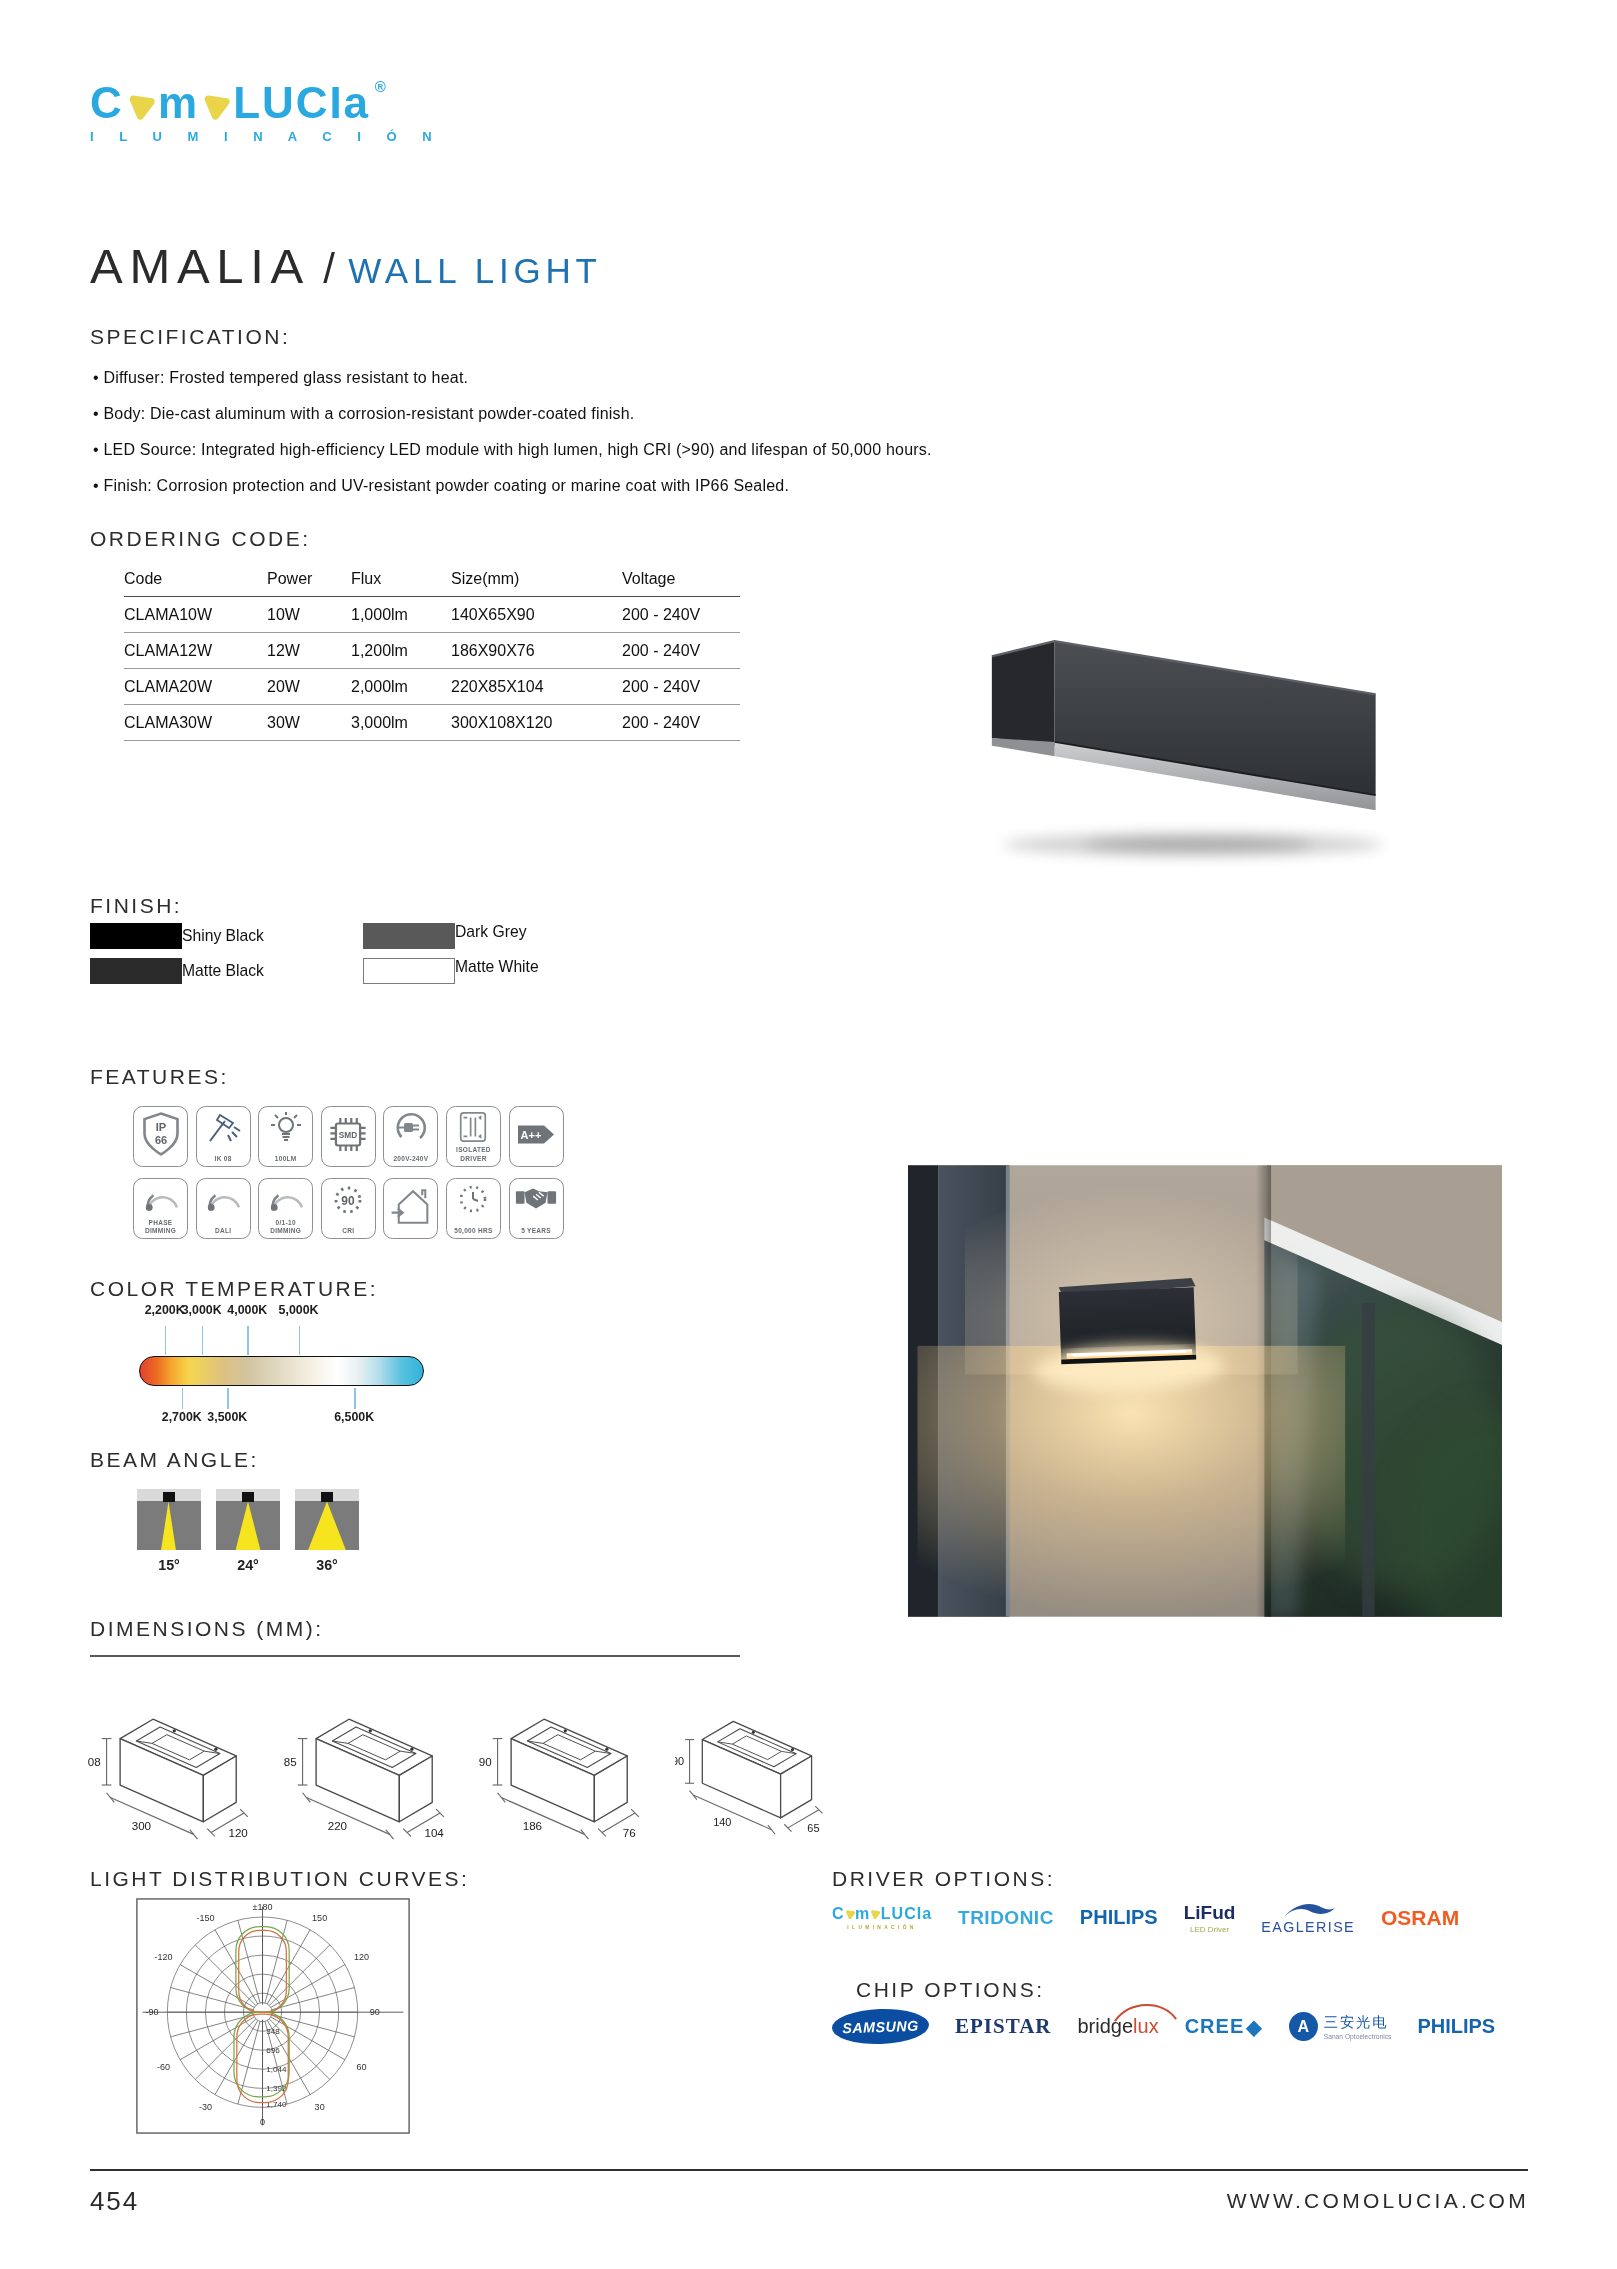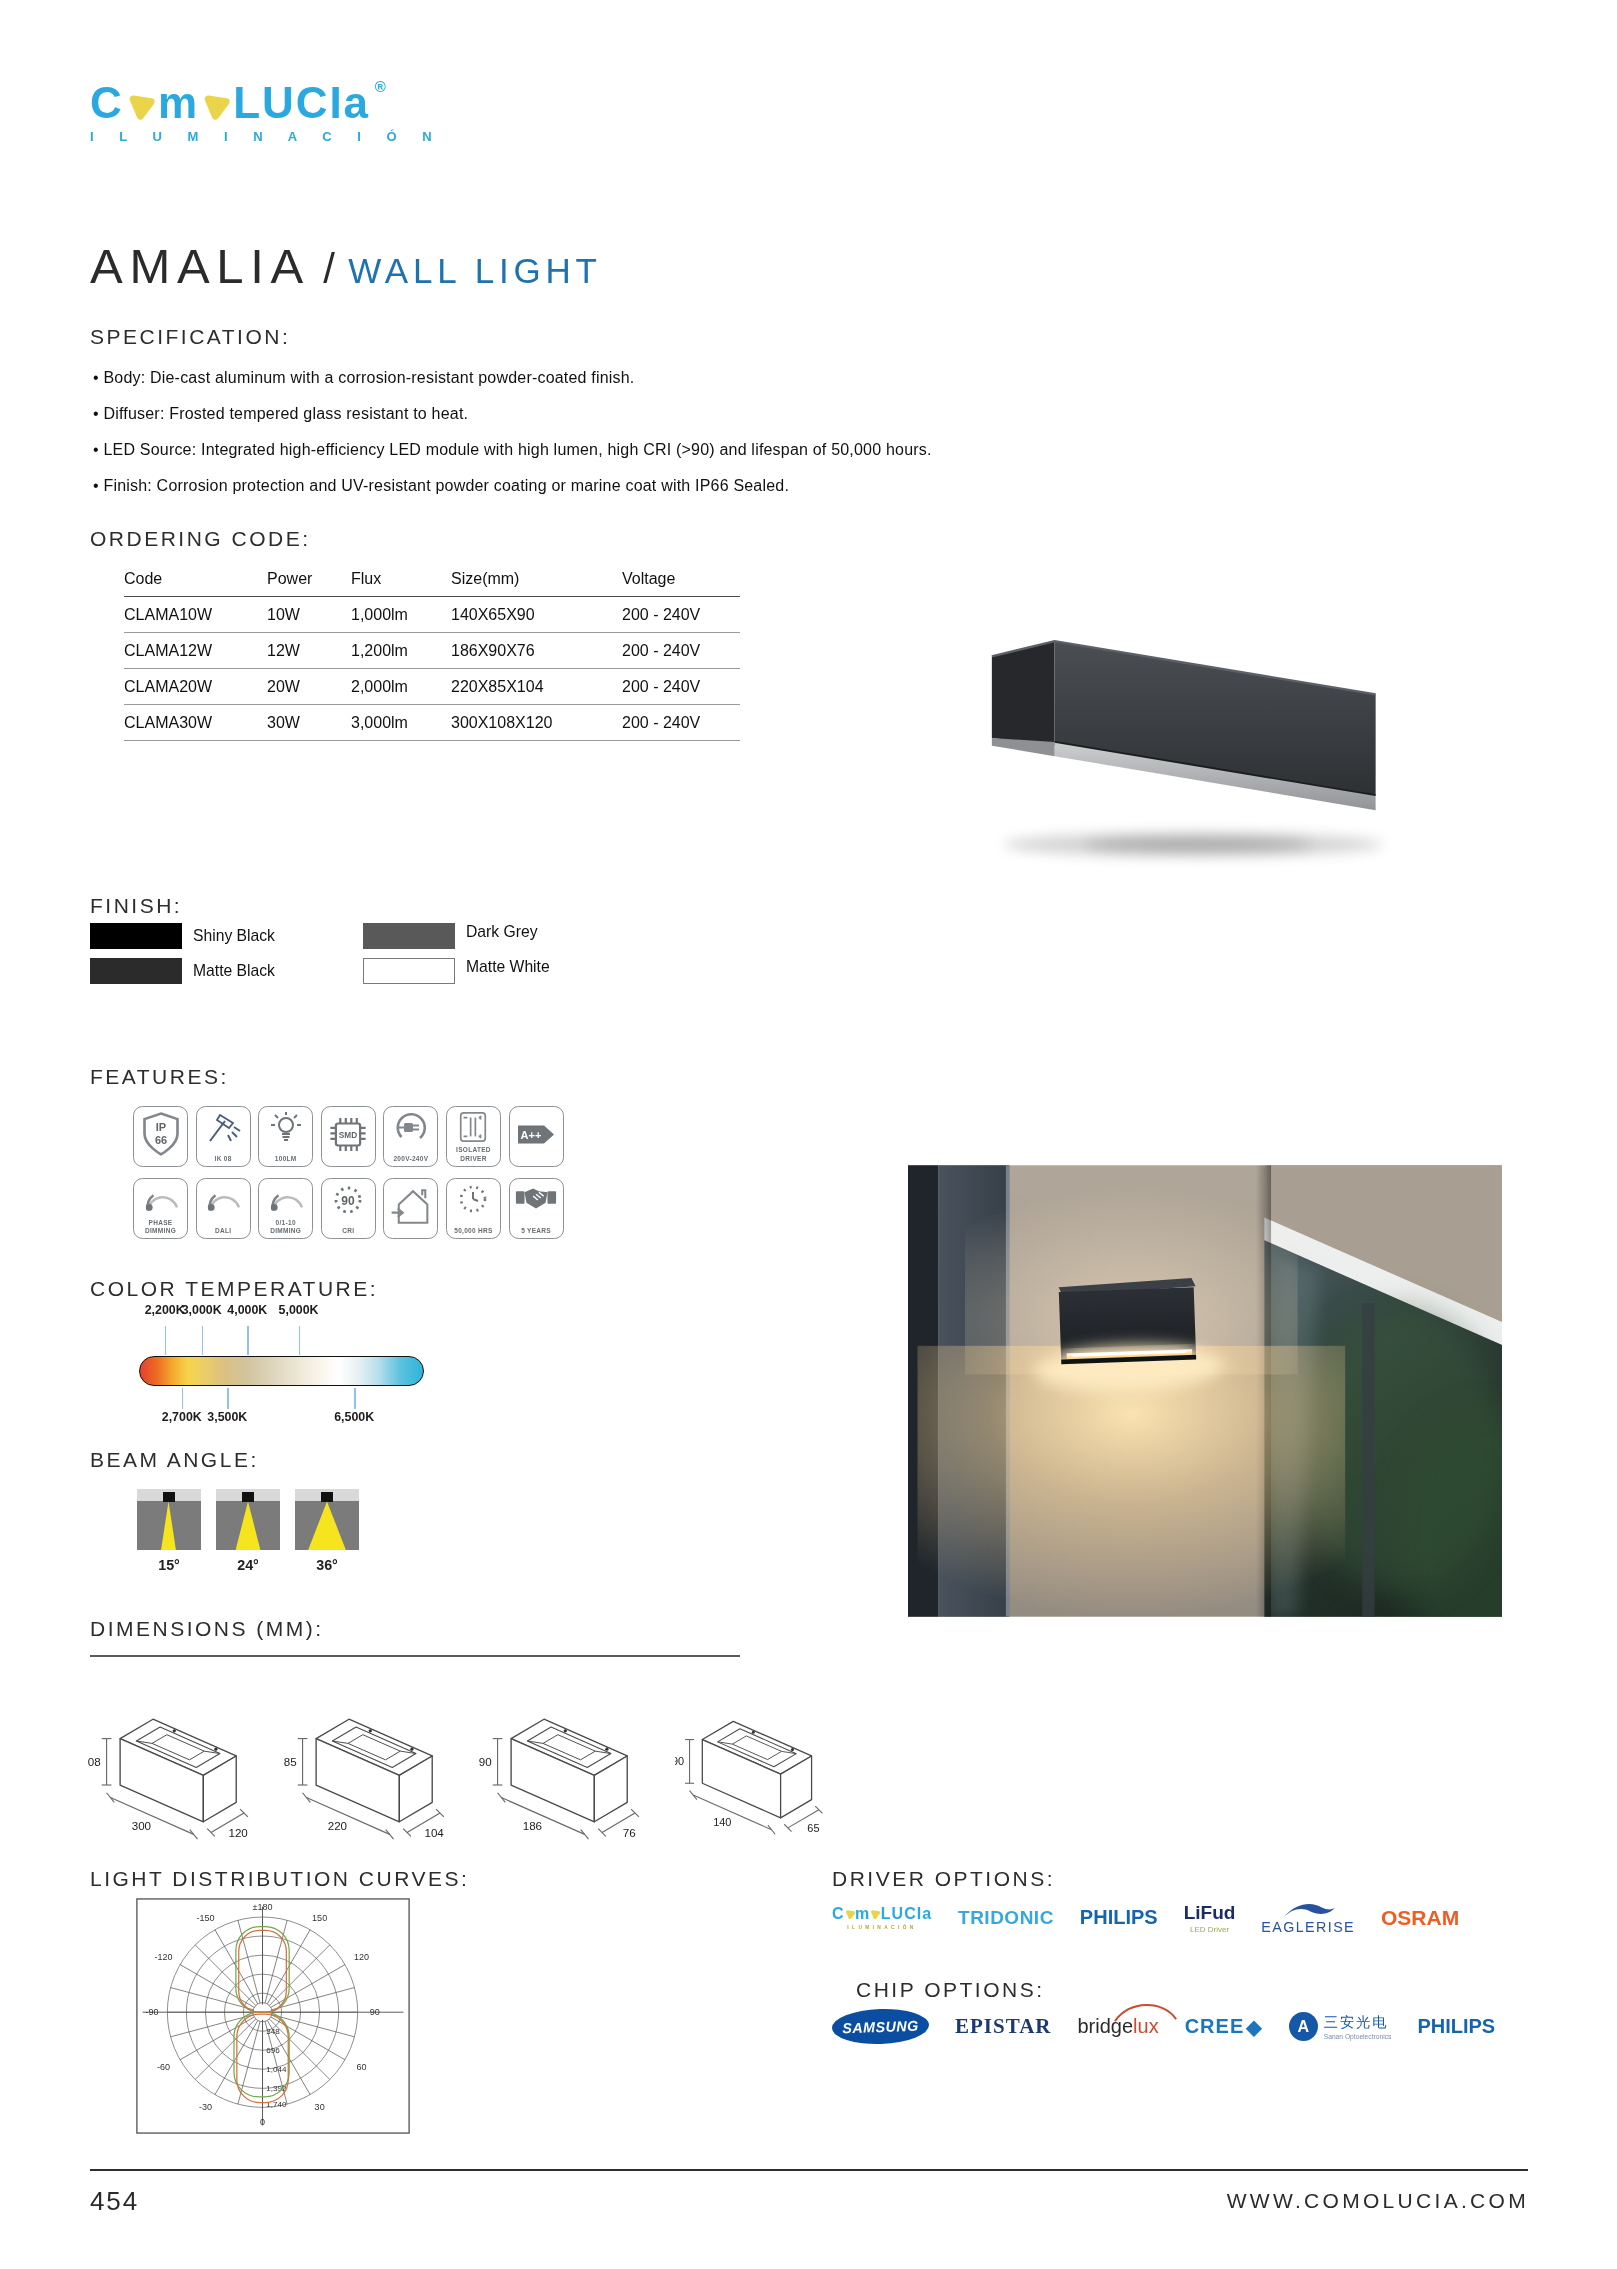--- a/index.html
+++ b/index.html
@@ -29,21 +29,21 @@
 
   
   .otable{position:absolute;left:124px;top:561px;width:616px;font-size:16px;color:#111}
   .orow{display:grid;grid-template-columns:143px 84px 100px 171px 119px;height:36px;align-items:center;text-align:left}
   .orow.head{border-bottom:1.9px solid #4a4a4a}
   .orow.data{border-bottom:1.2px solid #9b9b9b}
 
   
   .finish-grid{position:absolute;left:90px;top:923px;display:grid;grid-template-columns:92px 181px 92px auto;row-gap:8.6px;align-items:center}
   .swatch{width:92px;height:26px}
-  .sw-label{font-size:15.7px;color:#111;padding-left:11px}
+  .sw-label{font-size:15.7px;color:#111;padding-left:0}
 
   
   .feat-grid{position:absolute;left:133px;top:1106px;display:grid;grid-template-columns:repeat(7,55px);column-gap:7.6px;row-gap:11.4px}
   .feat{width:55px;height:61px;border:1.6px solid #8d9094;border-radius:9.5px;display:flex;flex-direction:column;align-items:center;padding-top:2.9px;background:#fff}
   .feat .flabel{margin-top:auto;margin-bottom:2.9px;font-size:6.5px;font-weight:bold;color:#676c71;text-align:center;letter-spacing:0.3px;line-height:1.3;text-transform:uppercase;padding:0 1.9px}
 
   
   .ct{position:absolute;left:139px;top:1303px;width:285px;height:128px}
   .ct .lab{position:absolute;transform:translateX(-50%);font-size:12.4px;font-weight:bold;color:#1d1d1d;white-space:nowrap}
   .ct .tick{position:absolute;width:1.5px;background:#8fc3e8}
@@ -110,22 +110,22 @@
   </div>
 
   <div class="title">
     <span class="t-name">AMALIA</span>
     <span class="t-slash">/</span>
     <span class="t-type">WALL LIGHT</span>
   </div>
 
   <div class="sh" style="left:90px;top:325px">SPECIFICATION:</div>
   <ul class="spec-list">
+    <li>Diffuser: Frosted tempered glass resistant to heat.</li>
     <li>Body: Die-cast aluminum with a corrosion-resistant powder-coated finish.</li>
-    <li>Diffuser: Frosted tempered glass resistant to heat.</li>
     <li>LED Source: Integrated high-efficiency LED module with high lumen, high CRI (&gt;90) and lifespan of 50,000 hours.</li>
     <li>Finish: Corrosion protection and UV-resistant powder coating or marine coat with IP66 Sealed.</li>
   </ul>
 
   <div class="sh" style="left:90px;top:527px">ORDERING CODE:</div>
   <div class="otable">
     <div class="orow head">
       <span>Code</span>
       <span>Power</span>
       <span>Flux</span>

